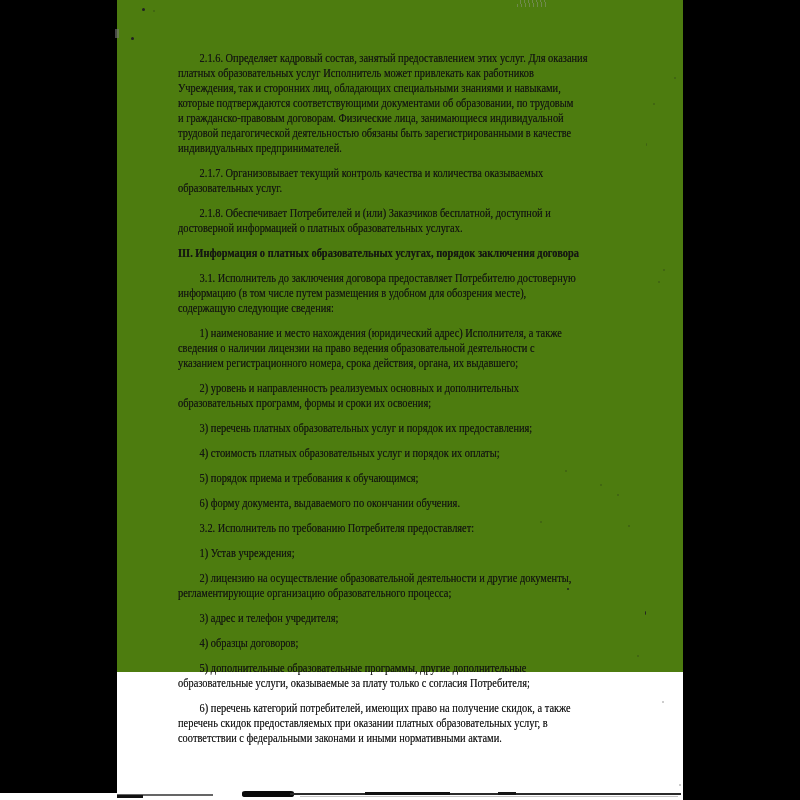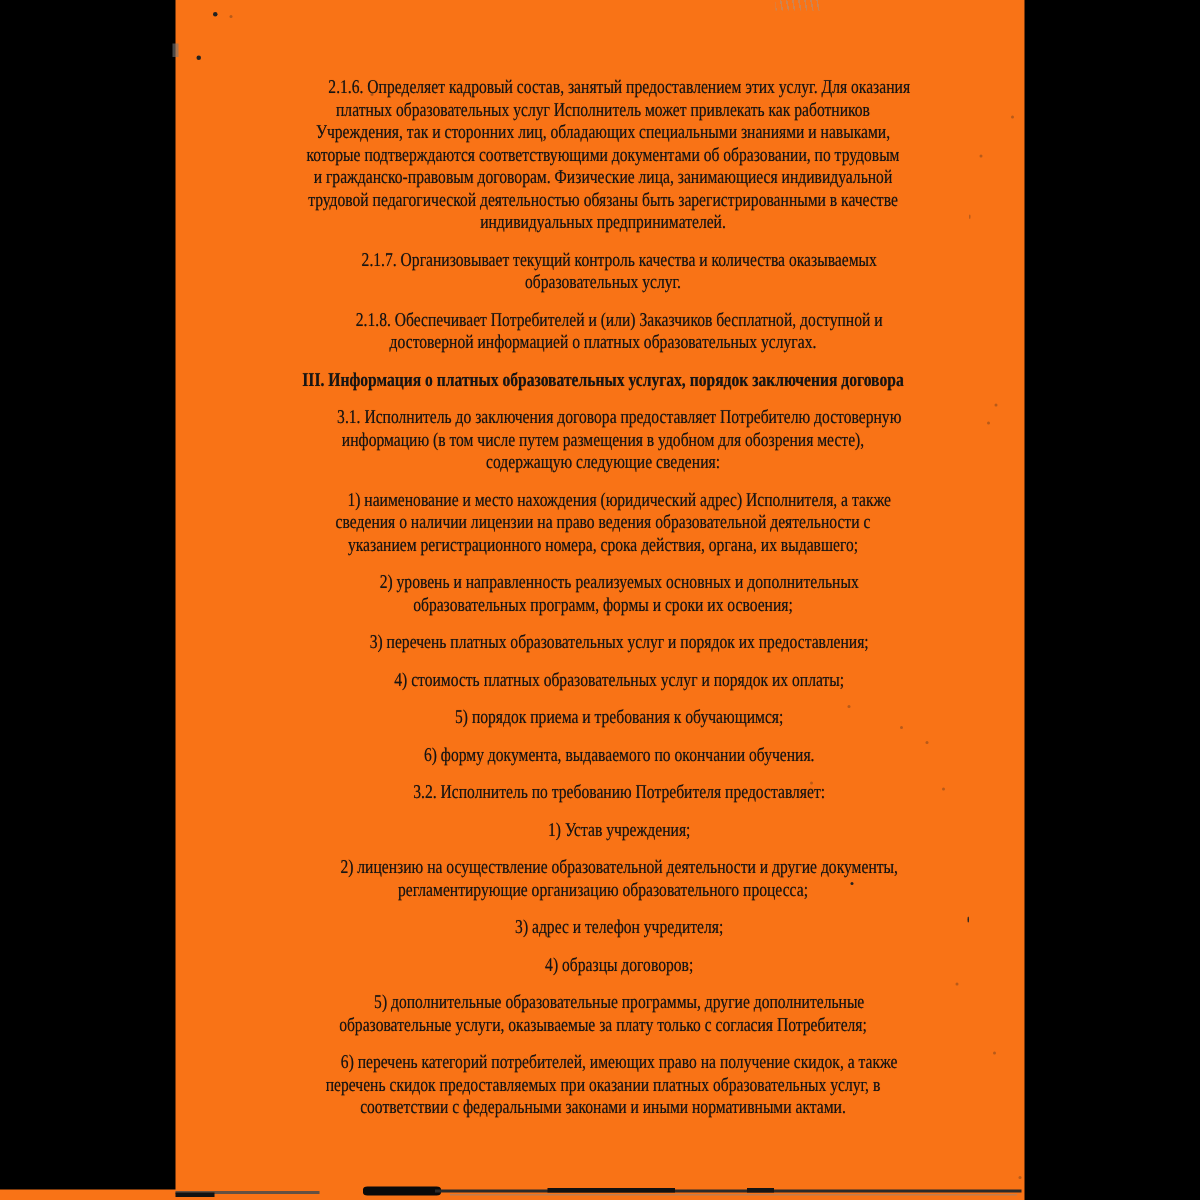--- a/index.html
+++ b/index.html
@@ -3,24 +3,23 @@
 <meta charset="utf-8">
 <style>
   html, body {
     margin: 0; padding: 0;
     width: 800px; height: 800px;
     overflow: hidden;
     background: #ffffff;
   }
   .scan-page {
     position: relative;
-    width: 800px; height: 800px;
-    background: #f97316;
+    width: 800px; height: 672px;
+    background: #4d7c0f;
     font-family: "Liberation Serif", "DejaVu Serif", serif;
-    text-align: center;
   }
   
   .edge-bar { position: absolute; top: 0; background: #000; }
   .edge-bar.left  { left: 0; width: 117px; height: 793px; }
   .edge-bar.right { left: 683px; width: 117px; height: 800px; }
 
   
   .doc-text {
     position: absolute;
     left: 178px; top: 50px;

